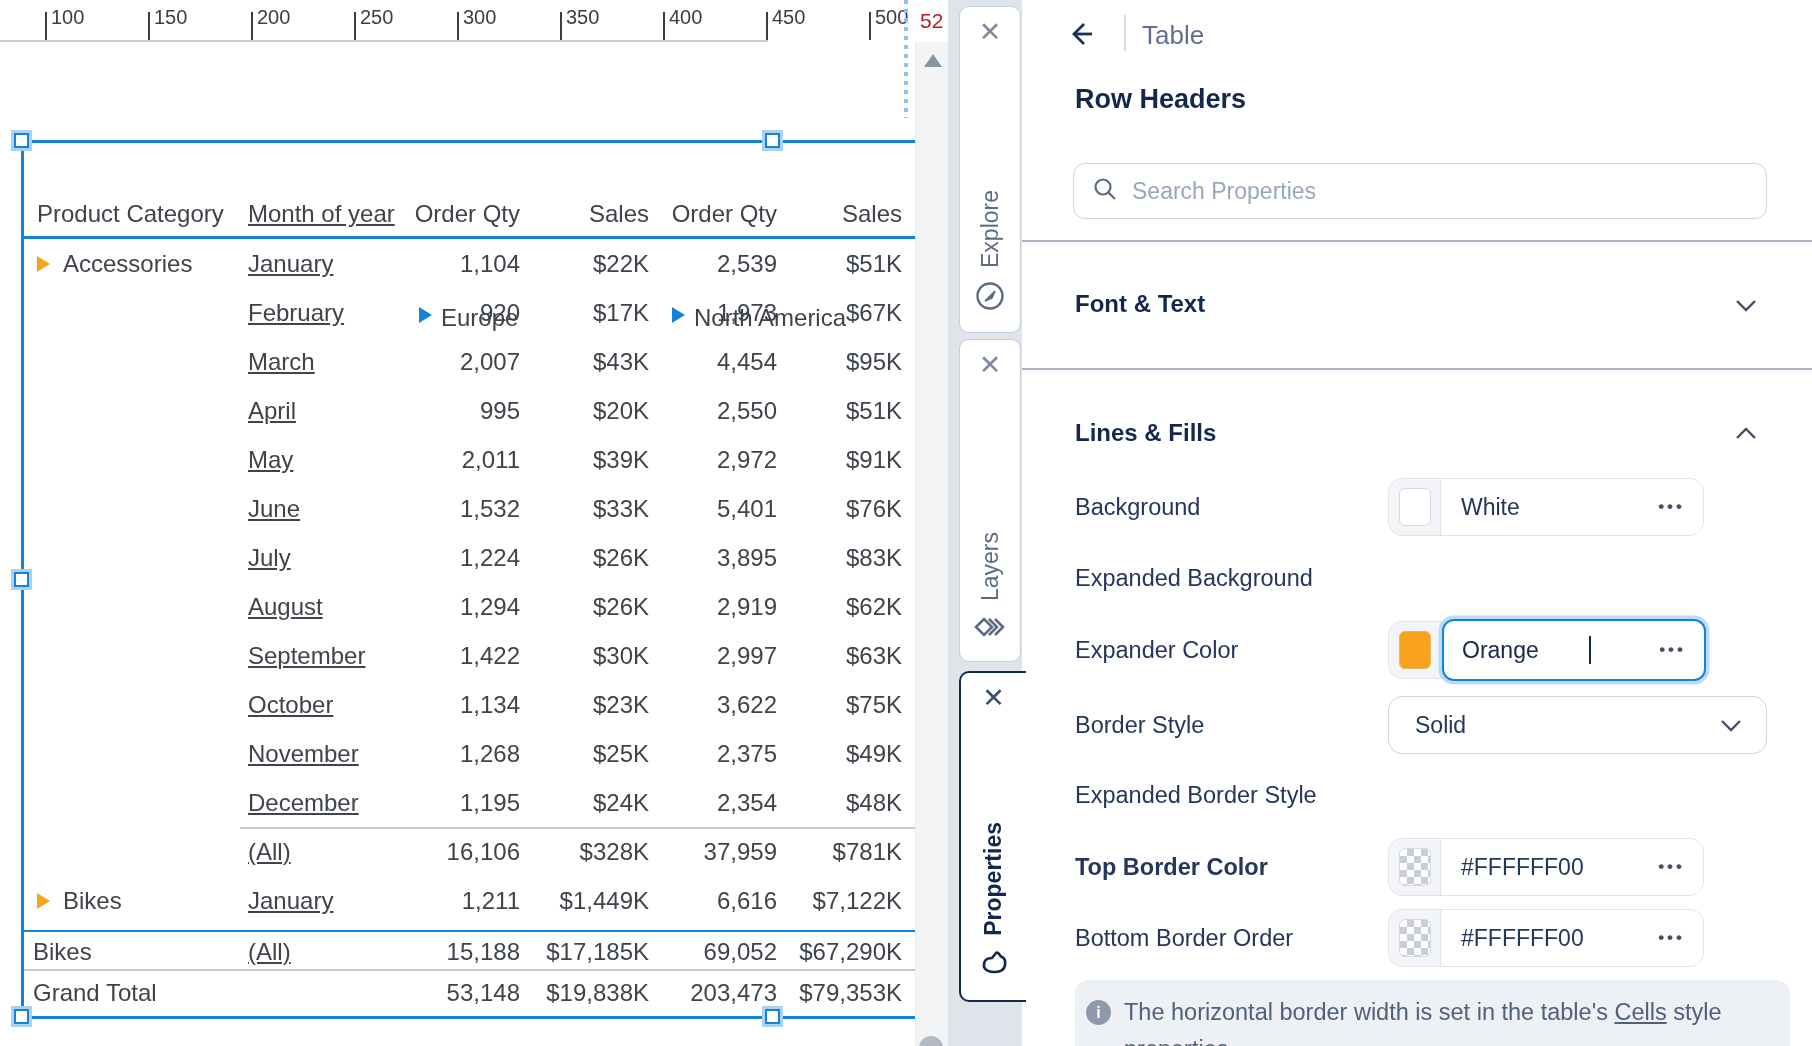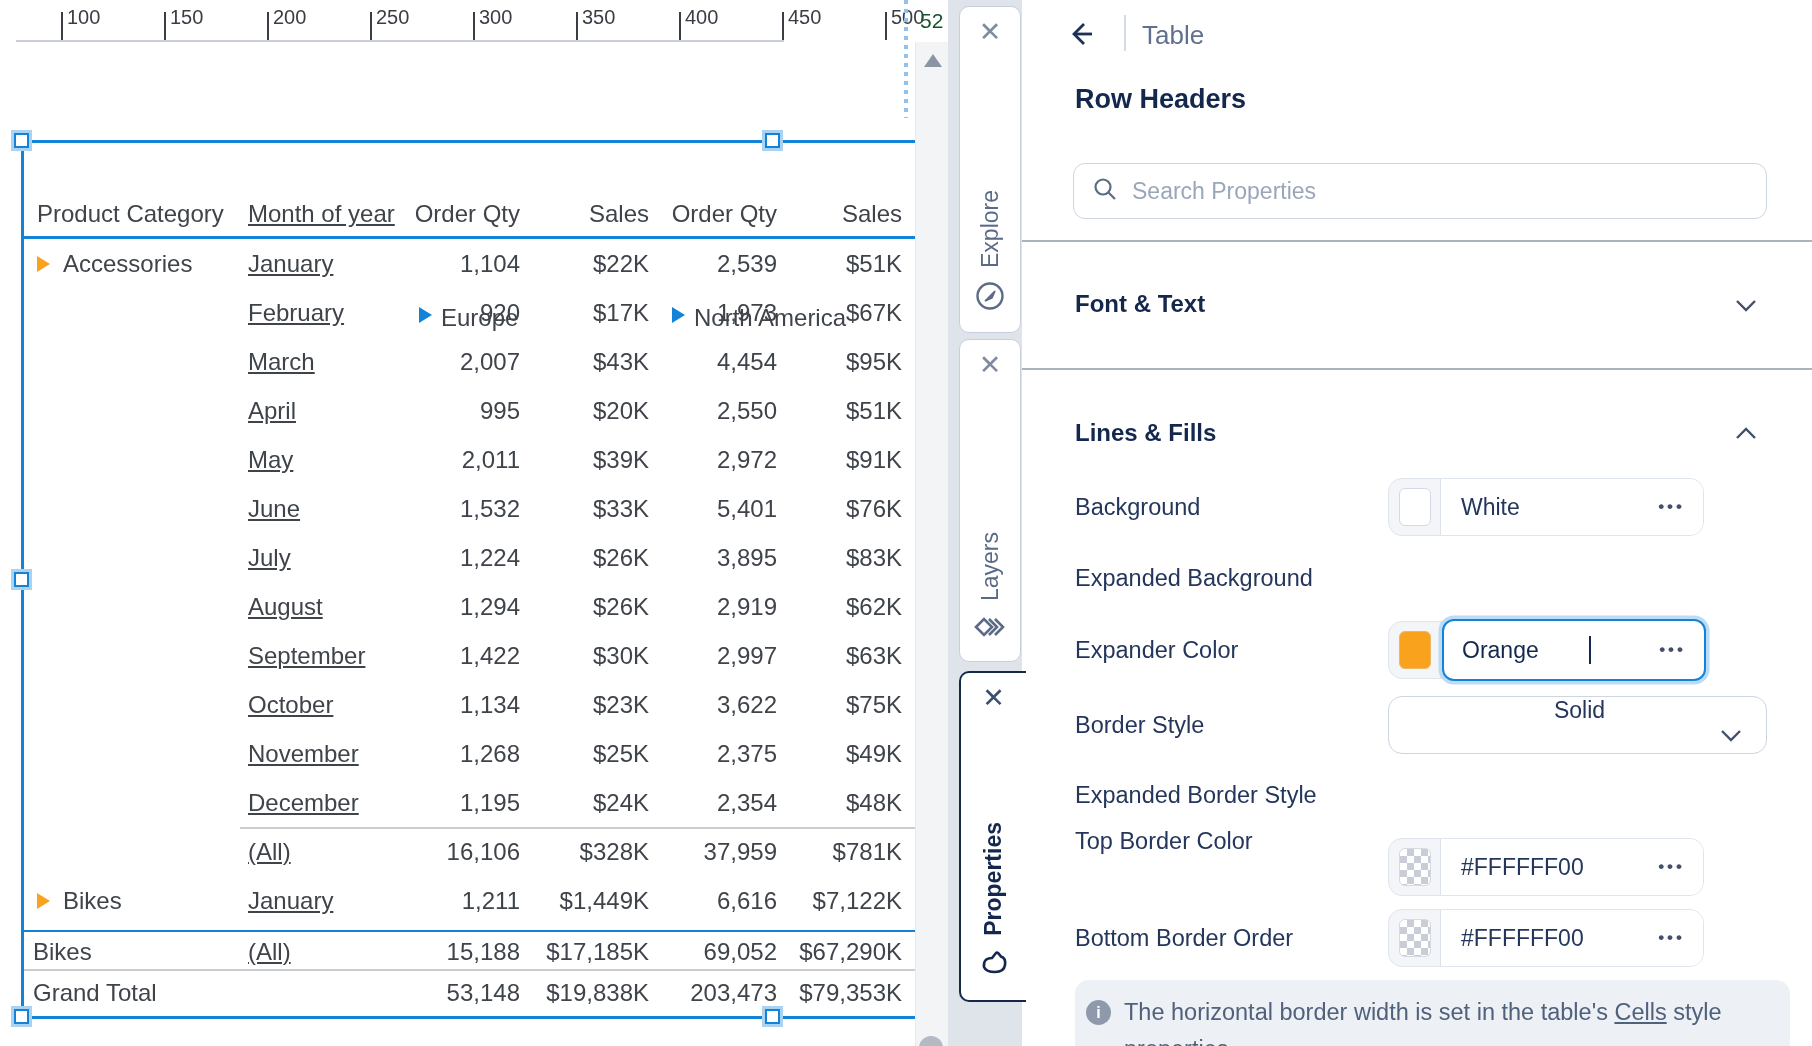--- a/index.html
+++ b/index.html
@@ -2,25 +2,25 @@
 <html><head>
 <meta charset="utf-8">
 <style>
   * { margin:0; padding:0; box-sizing:border-box; }
   html,body { width:1812px; height:1046px; overflow:hidden; background:#fff;
               font-family:"Liberation Sans", sans-serif; }
   .abs { position:absolute; }
 
   
   #canvas { left:0; top:0; width:915px; height:1046px; background:#fff; overflow:hidden; }
-  #ruler { left:16px; top:0; width:768px; height:42px; background:#fff;
+  #ruler { left:0; top:0; width:768px; height:42px; background:#fff;
            border-bottom:2px solid #c9ced6; z-index:3; }
   .tick { position:absolute; top:12px; width:2px; height:28px; background:#3a3e44; }
   .tick-label { position:absolute; top:6px; font-size:20px; color:#3a3e44; }
-  #ruler-overflow { left:920px; top:9px; font-size:21px; color:#14532d; z-index:4; }
+  #ruler-overflow { left:920px; top:9px; font-size:21px; color:#b91c1c; z-index:4; }
   #col-guide { left:904px; top:0; width:4px; height:118px; z-index:4;
     background:repeating-linear-gradient(to bottom,#8fc2ec 0 4px,transparent 4px 9px); }
 
   
   .trow { display:grid; grid-template-columns:216px 160px 120px 129px 128px 125px;
           align-items:center; height:49px; font-size:24px; color:#3f444b; }
   .c-cat { display:flex; align-items:center; padding-left:13px; }
   .c-month { padding-left:8px;text-decoration:underline; }
   .c-num { text-align:right; }
   .expander { width:0; height:0; border-top:8.5px solid transparent;
@@ -88,21 +88,21 @@
   .dots { margin-left:auto; font-size:17px; letter-spacing:3px; color:#44506b;
           font-weight:bold; cursor:pointer; }
   .panel-abs { position:absolute; }
   #search-box { left:51px; top:163px; width:694px; height:56px; border:1.5px solid #ccd5e0;
                 border-radius:12px; display:flex; align-items:center; padding-left:18px; }
   #search-box input { border:none; outline:none; font-size:23px; color:#24365c; width:560px;
                       margin-left:14px; font-family:"Liberation Sans",sans-serif; }
   #search-box input::placeholder { color:#9aa6ba; }
   .select-ctl { position:absolute; left:366px; width:379px; height:58px; background:#fff;
                 border:1.5px solid #ccd5e0; border-radius:14px; display:flex;
-                align-items:center; padding:0 22px 0 26px; font-size:23px; color:#24365c;flex-direction:column; }
+                align-items:center; padding:0 22px 0 26px; font-size:23px; color:#24365c; }
   .select-ctl svg { margin-left:auto; }
   #expander-input { position:absolute; left:1442px; top:619px; width:264px; height:62px;
                     background:#fff; border:2.5px solid #1383d8; border-radius:12px;
                     box-shadow:0 0 0 3.5px #bcdcf5; display:flex; align-items:center;
                     padding:0 18px; font-size:23px; color:#14284e; z-index:3; }
   .caret { display:inline-block; width:2px; height:28px; background:#14284e; margin-left:2px; }
   #info-box { position:absolute; left:53px; top:980px; width:715px; height:120px;
               background:#edf0f4; border-radius:14px; }
   #info-icon { position:absolute; left:11px; top:20px; width:25px; height:25px; border-radius:50%;
                background:#8e9aac; color:#fff; font-size:16px; font-weight:bold;
@@ -456,21 +456,21 @@
   <div class="plabel" style="top:725px;">Border Style</div>
   <div class="select-ctl" style="top:696px;">
     <span>Solid</span>
     <svg width="26" height="22" viewBox="0 0 26 22" fill="none" stroke="#44506b" stroke-width="2.4">
       <path d="M4 7 L13 16 L22 7"></path>
     </svg>
   </div>
 
   <div class="plabel" style="top:795px;">Expanded Border Style</div>
 
-  <div class="plabel" style="top:841px;">Top Border Color</div>
+  <div class="plabel" style="top:867px;font-weight:bold;">Top Border Color</div>
   <div class="color-ctl" style="top:838px;">
     <div class="swatch-zone">
       <div class="swatch checker"></div>
     </div>
     <div class="ctl-text">
       <span>#FFFFFF00</span>
       <span class="dots">•••</span>
     </div>
   </div>
 

